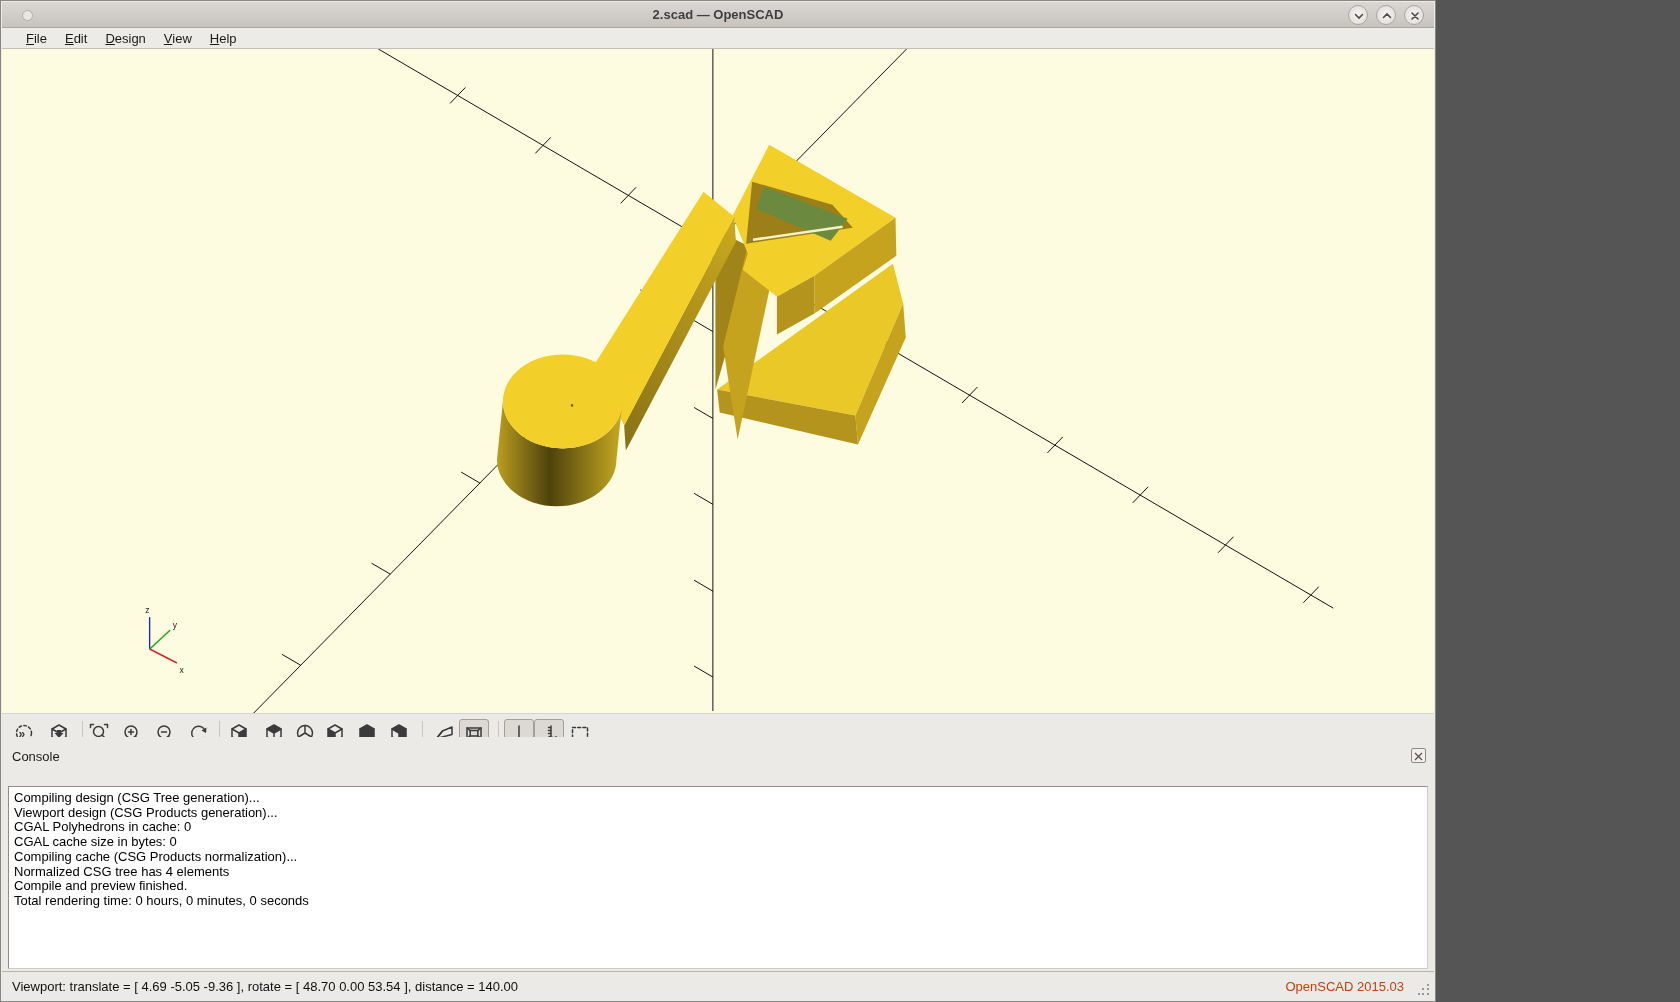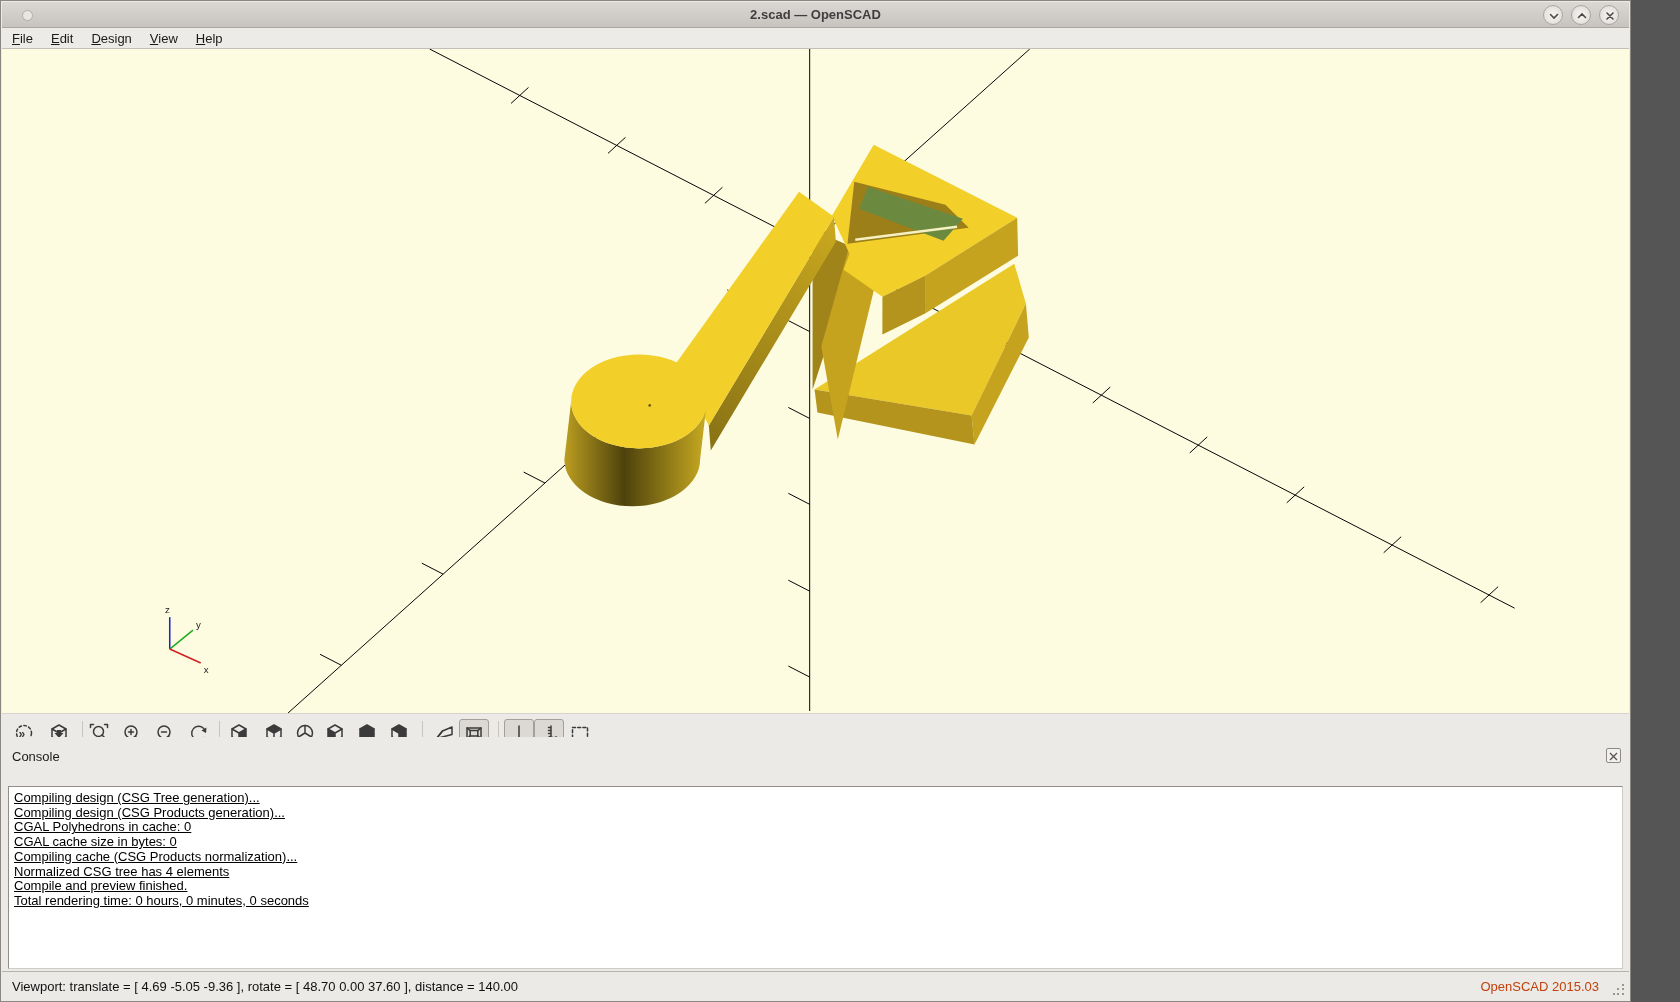--- a/index.html
+++ b/index.html
@@ -1,39 +1,39 @@
 <!DOCTYPE html>
 <html style="--vp-bg: #fdfce1; --active-bg: #dcd8d4; --active-bd: #a39f9b;"><head>
 <meta charset="utf-8">
 <style>
   * { margin:0; padding:0; box-sizing:border-box; }
   html,body { width:1680px; height:1002px; overflow:hidden;
     font-family:"Liberation Sans", sans-serif; background:#555; }
-  #win { position:relative; width:1631px; height:1002px;
+  #win { position:relative; width:1436px; height:1002px;
     background:#eceae7; border:1px solid #8a8682; }
 
   
   #titlebar { position:absolute; left:1px; top:1px; right:1px; height:26px;
     background:linear-gradient(#dad7d4,#c7c3bf);
     border-bottom:1px solid #a9a5a1; }
   #appicon { position:absolute; left:20px; top:8px; width:11px; height:11px;
     border-radius:50%; border:1.5px solid #b2aeaa; background:#e8e6e3; }
   #title { position:absolute; left:0; right:0; top:0; height:26px;
     text-align:center; line-height:26px; font-size:13px; font-weight:bold;
     color:#3e3e3e; }
   .winbtn { position:absolute; top:3px; width:20px; height:20px;
     border-radius:50%; background:radial-gradient(#f7f5f3,#dcd8d4);
     border:1px solid #a9a5a1; }
   .winbtn svg { position:absolute; left:3px; top:3px; }
   #btn-min {right:66px;} #btn-max {right:38px;} #btn-close {right:10px;}
 
   
   #menubar { position:absolute; left:1px; top:27px; right:1px; height:21px;
     background:#edebe8; border-bottom:1px solid #c2beba;
-    display:flex; align-items:center; padding-left:1px; }
+    display:flex; align-items:center; padding-left:15px; }
   .menu-item { font-size:13px; color:#1a1a1a; padding:2px 9px; cursor:default; }
   .menu-item u { text-decoration:underline; }
 
   
   #viewport { position:absolute; left:1px; top:48px; right:1px; height:664px;
     background:var(--vp-bg,#fdfce1); }
   #scene { width:100%; height:100%; display:block; }
 
   
   #toolbar { position:absolute; left:1px; right:1px; top:712px; height:38px;
@@ -50,21 +50,21 @@
 
   
   #console-header { position:absolute; left:1px; right:1px; top:736px; height:35px;
     background:#eceae7; }
   #console-title { position:absolute; left:10px; top:12px; font-size:13px; color:#1a1a1a; }
   #console-close { position:absolute; right:8px; top:11px; width:15px; height:15px;
     border:1px solid #8d8985; border-radius:2px; background:#f2f0ee; }
   #console-box { position:absolute; left:7px; right:7px; top:785px; height:183px;
     background:#ffffff; border:1px solid #918d89; border-bottom-color:#cfccc8;
     border-right-color:#cfccc8; padding:4px 0 0 5px; overflow:hidden; }
-  .console-line { font-size:13px; line-height:14.7px; color:#000; white-space:pre;text-decoration:underline; }
+  .console-line { font-size:13px; line-height:14.7px; color:#000; white-space:pre; }
 
   
   #statusbar { position:absolute; left:1px; right:1px; bottom:1px; height:29px;
     background:#eceae7; border-top:1px solid #b6b2ae; }
   #status-left { position:absolute; left:10px; top:7px; font-size:13px; color:#111; }
   #status-right { position:absolute; right:30px; top:7px; font-size:13px; color:#c2410c; }
   #grip { position:absolute; right:3px; bottom:3px; width:13px; height:13px; }
   #grip i { position:absolute; width:2px; height:2px; background:#9a9692; }
 </style>
 <style>.c-top{fill:#f2cf29} .c-mid{fill:#c6a31f} .c-dark{fill:#a0841a}.c-side2{fill:#b5941d} .c-prongtop{fill:#eac827} .c-green{fill:#6b8a40}</style></head>
@@ -292,31 +292,31 @@
     <span id="console-title">Console</span>
 
     <span id="console-close">
       <svg width="13" height="13">
         <path d="M3 3 L10 10 M10 3 L3 10" stroke="#5a5652" stroke-width="1.4" fill="none"></path>
       </svg>
     </span>
   </div>
   <div id="console-box">
       <div class="console-line">Compiling design (CSG Tree generation)...</div>
-      <div class="console-line">Compiling design (CSG Products generation)...</div>
+      <div class="console-line">Viewport design (CSG Products generation)...</div>
       <div class="console-line">CGAL Polyhedrons in cache: 0</div>
       <div class="console-line">CGAL cache size in bytes: 0</div>
       <div class="console-line">Compiling cache (CSG Products normalization)...</div>
       <div class="console-line">Normalized CSG tree has 4 elements</div>
       <div class="console-line">Compile and preview finished.</div>
       <div class="console-line">Total rendering time: 0 hours, 0 minutes, 0 seconds</div>
     </div>
 
   <div id="statusbar">
-    <span id="status-left">Viewport: translate = [ 4.69 -5.05 -9.36 ], rotate = [ 48.70 0.00 37.60 ], distance = 140.00</span>
+    <span id="status-left">Viewport: translate = [ 4.69 -5.05 -9.36 ], rotate = [ 48.70 0.00 53.54 ], distance = 140.00</span>
     <span id="status-right">OpenSCAD 2015.03</span>
     <span id="grip">
         <i style="left: 9px; top: 9px;"></i>
         <i style="left: 9px; top: 4px;"></i>
         <i style="left: 4px; top: 9px;"></i>
         <i style="left: 9px; top: 0px;"></i>
         <i style="left: 0px; top: 9px;"></i>
         <i style="left: 4px; top: 4px;"></i>
       </span>
   </div>

